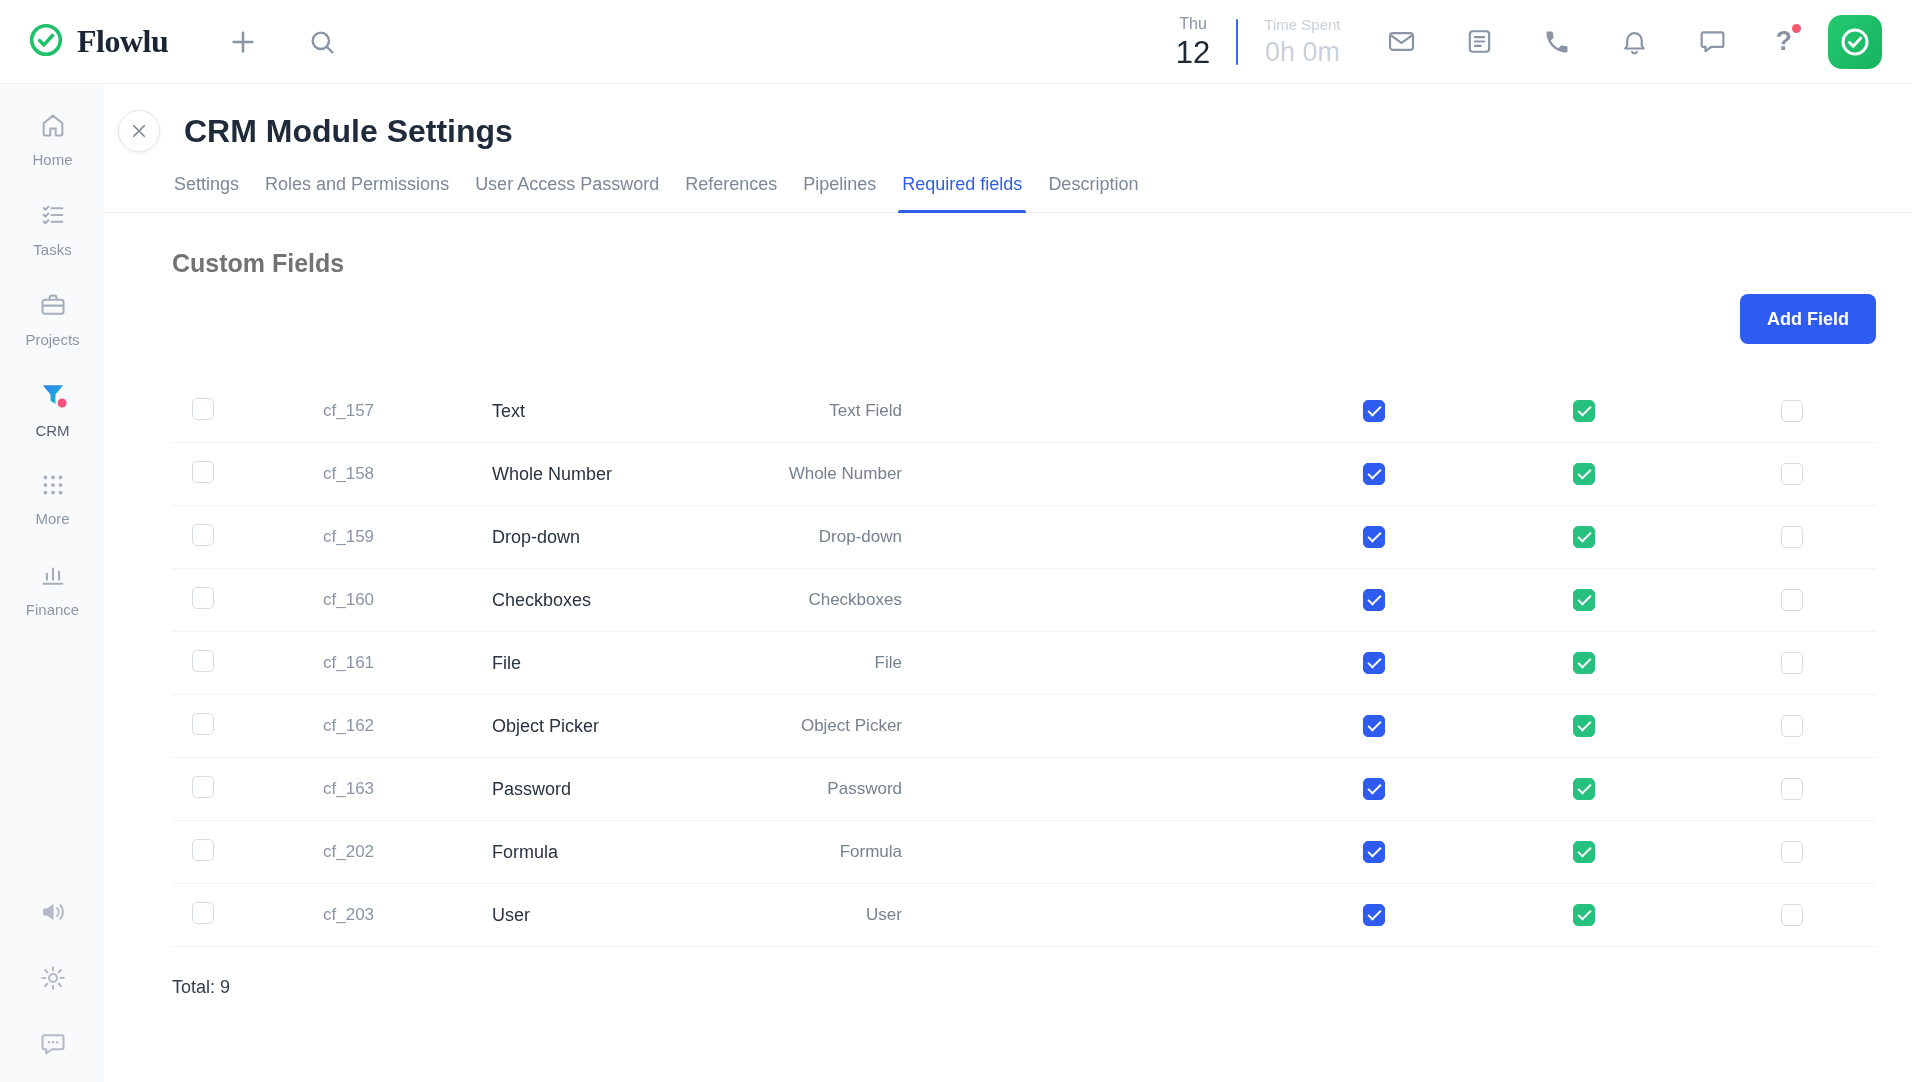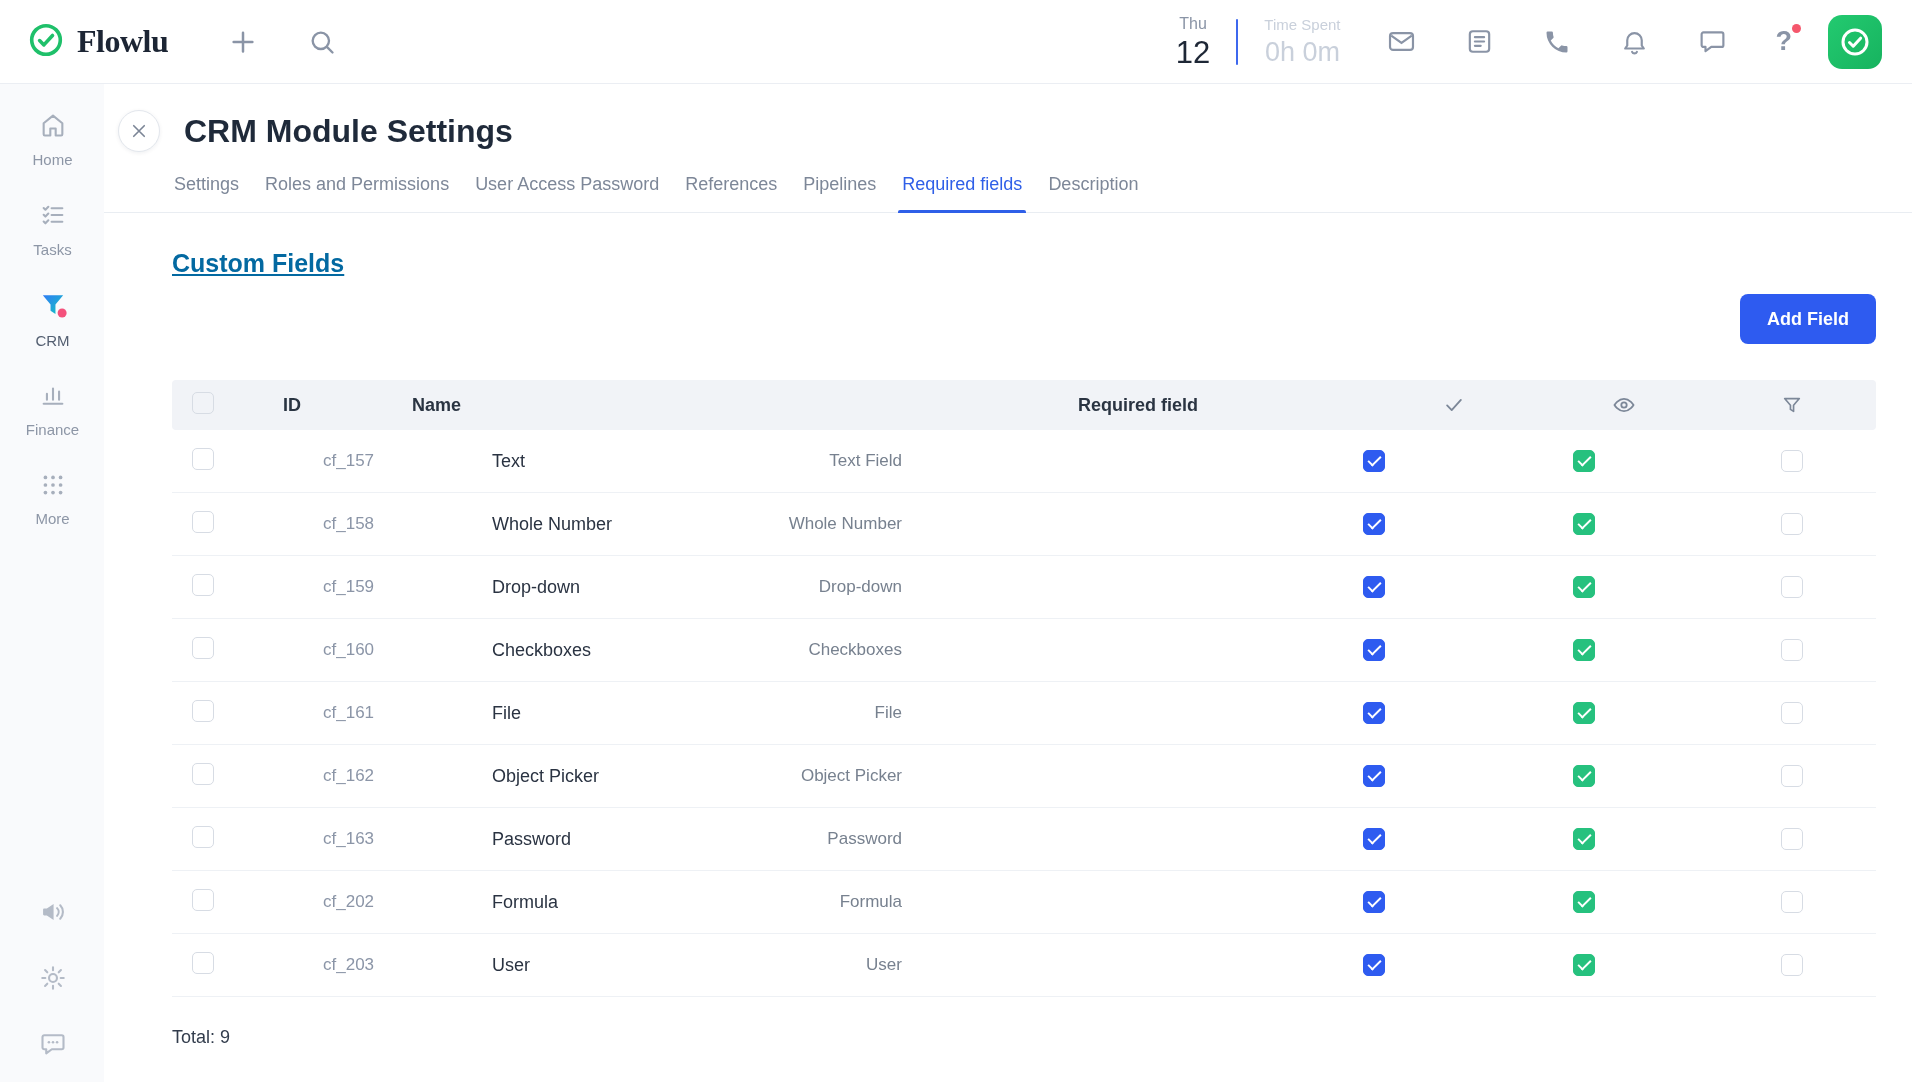--- a/index.html
+++ b/index.html
@@ -60,21 +60,21 @@
     box-shadow: 0 1px 4px rgba(20,30,60,.07); font-size: 19px; line-height: 1;
   }
   .page-title { margin-left: 24px; font-size: 32px; font-weight: 600; color: #1f2a3a; }
 
   .tabs { display: flex; gap: 22px; padding: 22px 36px 0 68px; border-bottom: 1px solid #e9edf2; }
   .tab { font-size: 18px; color: #7d8798; padding: 0 2px 17px; cursor: pointer; position: relative; white-space: nowrap; }
   .tab.active { color: #2f5fe8; font-weight: 500; }
   .tab.active::after { content: ""; position: absolute; left: -2px; right: -2px; bottom: -1px; height: 3px; background: #2f5fe8; border-radius: 2px 2px 0 0; }
 
   .content { padding: 0 36px 0 68px; }
-  .section-title { margin-top: 36px; font-size: 25px; font-weight: 600; color: #0369a1; text-decoration: underline; }
+  .section-title { margin-top: 36px; font-size: 25px; font-weight: 600; color: #737373; }
   .toolbar { display: flex; justify-content: flex-end; margin-top: 16px; }
   .add-btn {
     height: 50px; padding: 0 27px; background: #2e5bf0; color: #fff; border: none; border-radius: 8px;
     font-size: 18px; font-weight: 600; font-family: inherit; cursor: pointer;
   }
 
   
   .table { margin-top: 36px; }
   .grid-row { display: grid; grid-template-columns: 56px 170px 270px 1fr 172px 168px 168px; align-items: center; }
   .thead { background: #f1f3f7; height: 50px; border-radius: 4px; }
@@ -198,60 +198,69 @@
     </div>
     <div class="side-item">
       <span>
         <svg viewBox="0 0 24 24" width="28" height="28" fill="none" stroke="currentColor" stroke-width="1.8" stroke-linecap="round" stroke-linejoin="round">
             <path d="M10.8 6.2H20M10.8 12H20M10.8 17.8H20"></path>
             <path d="M4 6l1.5 1.5L8 5M4 11.8l1.5 1.5L8 10.8M4 17.6l1.5 1.5L8 16.6"></path>
           </svg>
       </span>
       <span class="side-label">Tasks</span>
     </div>
+    <div class="side-item">
+      <span>
+        <svg viewBox="0 0 24 24" width="28" height="28" fill="none" stroke="currentColor" stroke-width="1.8">
+            <rect x="3" y="7.5" width="18" height="12" rx="2"></rect>
+            <path d="M9 7.5V6a2 2 0 012-2h2a2 2 0 012 2v1.5M3 12.5h18"></path>
+          </svg>
+      </span>
+      <span class="side-label">Projects</span>
+    </div>
     <div class="side-item active">
       <span>
         <svg viewBox="0 0 28 28" width="30" height="30">
           <defs>
               <linearGradient id="crmg" x1="0" y1="0" x2="1" y2="1">
                 <stop offset="0" stop-color="#2f7bf5"></stop>
                 <stop offset="1" stop-color="#12c7c1"></stop>
               </linearGradient>
             </defs>
           <path d="M4.5 5h19l-7.2 8.6v8.9l-4.6-3.1v-5.8z" fill="url(#crmg)"></path>
           <circle cx="22.5" cy="21.5" r="4.2" fill="#f4517c"></circle>
         </svg>
       </span>
       <span class="side-label">CRM</span>
     </div>
     <div class="side-item">
       <span>
-        <svg viewBox="0 0 24 24" width="28" height="28" fill="none" stroke="currentColor" stroke-width="1.8" stroke-linecap="round">
-            <path d="M4 19.5h16"></path>
-            <path d="M6.8 16v-5M12 16V6.5M17.2 16v-7"></path>
-          </svg>
-      </span>
-      <span class="side-label">Finance</span>
-    </div>
-    <div class="side-item">
-      <span>
         <svg viewBox="0 0 24 24" width="26" height="26" fill="currentColor">
             <circle cx="5" cy="5" r="1.7"></circle>
             <circle cx="12" cy="5" r="1.7"></circle>
             <circle cx="19" cy="5" r="1.7"></circle>
             <circle cx="5" cy="12" r="1.7"></circle>
             <circle cx="12" cy="12" r="1.7"></circle>
             <circle cx="19" cy="12" r="1.7"></circle>
             <circle cx="5" cy="19" r="1.7"></circle>
             <circle cx="12" cy="19" r="1.7"></circle>
             <circle cx="19" cy="19" r="1.7"></circle>
           </svg>
       </span>
       <span class="side-label">More</span>
     </div>
+    <div class="side-item">
+      <span>
+        <svg viewBox="0 0 24 24" width="28" height="28" fill="none" stroke="currentColor" stroke-width="1.8" stroke-linecap="round">
+            <path d="M4 19.5h16"></path>
+            <path d="M6.8 16v-5M12 16V6.5M17.2 16v-7"></path>
+          </svg>
+      </span>
+      <span class="side-label">Finance</span>
+    </div>
 
     <div class="side-bottom">
       <span class="icon-btn">
         <svg viewBox="0 0 24 24" width="28" height="28" fill="none" stroke="currentColor" stroke-width="1.8" stroke-linecap="round">
             <path d="M3.5 10v4c0 .6.4 1 1 1h2.2l5.8 3.8V5.2L6.7 9H4.5c-.6 0-1 .4-1 1z" fill="currentColor" stroke="none"></path>
             <path d="M15.5 8.7a4.8 4.8 0 010 6.6M18.2 6.3a8.2 8.2 0 010 11.4"></path>
           </svg>
       </span>
       <span class="icon-btn">
         <svg viewBox="0 0 24 24" width="28" height="28" fill="none" stroke="currentColor" stroke-width="1.8" stroke-linecap="round">
@@ -293,42 +302,20 @@
     </div>
 
     <div class="content">
       <div class="section-title">Custom Fields</div>
 
       <div class="toolbar">
         <button class="add-btn">Add Field</button>
       </div>
 
       <div class="table">
-        <div class="grid-row thead">
-          <div class="c-pad1"><span class="cb"></span></div>
-          <div class="th c-id-pad">ID</div>
-          <div class="th c-name-pad">Name</div>
-          <div class="th th-req">Required field</div>
-          <div class="c-center th-icon">
-            <svg viewBox="0 0 24 24" width="22" height="22" fill="none" stroke="currentColor" stroke-width="2" stroke-linecap="round" stroke-linejoin="round">
-                <path d="M4.5 12.5l5 5 10-11"></path>
-              </svg>
-          </div>
-          <div class="c-center th-icon">
-            <svg viewBox="0 0 24 24" width="24" height="24" fill="none" stroke="currentColor" stroke-width="1.8">
-                <path d="M2.5 12S6.2 5.8 12 5.8 21.5 12 21.5 12 17.8 18.2 12 18.2 2.5 12 2.5 12z"></path>
-                <circle cx="12" cy="12" r="2.7"></circle>
-              </svg>
-          </div>
-          <div class="c-center th-icon">
-            <svg viewBox="0 0 24 24" width="22" height="22" fill="none" stroke="currentColor" stroke-width="1.8" stroke-linejoin="round">
-                <path d="M4 5h16l-6.3 7.3V19l-3.4-2.2v-4.5z"></path>
-              </svg>
-          </div>
-        </div>
         <div id="table-body">
             <div class="grid-row trow">
     <div class="c-pad1"><span class="cb"></span></div>
     <div class="c-id-pad"><a class="id-link">cf_157</a></div>
     <div class="name-cell c-name-pad">Text</div>
     <div class="req-cell">Text Field</div>
     <div class="c-center">
                 <span class="cb checked-blue"></span>
               </div>
     <div class="c-center">

